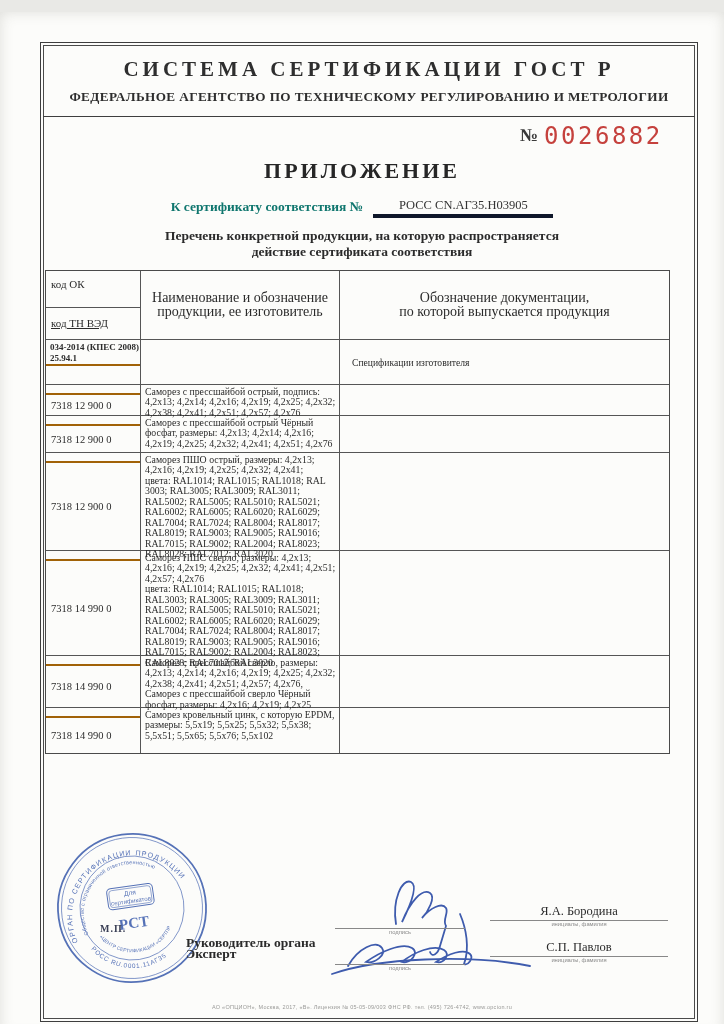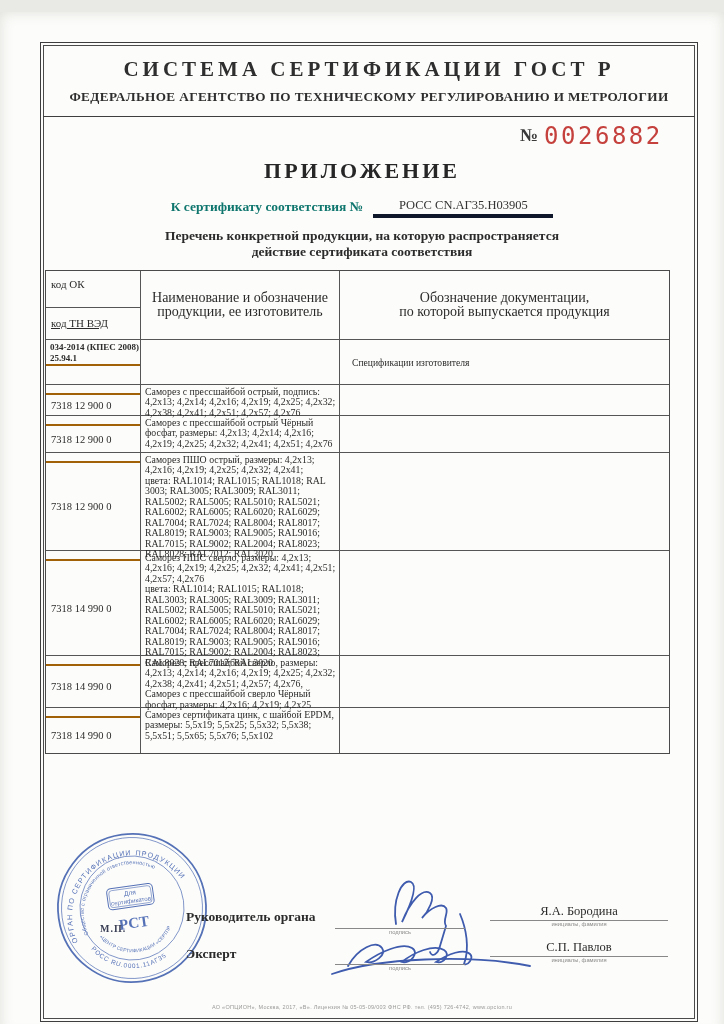--- a/index.html
+++ b/index.html
@@ -57,21 +57,21 @@
   .hcell { display:flex; align-items:center; justify-content:center; text-align:center;
            font-size:14px; line-height:14px; white-space:pre-line; padding:0; }
   .r1{height:45px}.r2{height:31px}.r3{height:37px}.r4{height:98px}.r5{height:105px}
   .r6{height:52px}.r7{height:45px}
   
   .stamp { position:absolute; left:54px; top:818px; width:156px; height:156px;
            transform:rotate(-8deg); opacity:.88; }
   .mp-mark { position:absolute; left:100px; top:911px; font-size:10px; font-weight:bold;
              color:#3a3f55; letter-spacing:1px; }
   
-  .role-head { position:absolute; left:186px; top:897px; font-size:13.5px; font-weight:bold; }
+  .role-head { position:absolute; left:186px; top:923px; font-size:13.5px; font-weight:bold; }
   .role-expert { position:absolute; left:186px; top:934px; font-size:13.5px; font-weight:bold; }
   .sig-line { position:absolute; border-bottom:1px solid #888; }
   .sl1 { left:335px; top:916px; width:130px; }
   .sl2 { left:335px; top:952px; width:130px; }
   .nm1 { left:490px; top:908px; width:178px; }
   .nm2 { left:490px; top:944px; width:178px; }
   .name-text { position:absolute; width:178px; left:490px; text-align:center;
                font-size:12.5px; color:#2b2b2b; }
   .nt1 { top:892px; } .nt2 { top:928px; }
   .tiny-cap { position:absolute; text-align:center; font-size:10px; color:#8a8a8a;
@@ -184,21 +184,21 @@
       <div class="c2">Саморез с прессшайбой сверло, размеры: 4,2х13; 4,2х14; 4,2х16; 4,2х19; 4,2х25; 4,2х32; 4,2х38; 4,2х41; 4,2х51; 4,2х57; 4,2х76,
 Саморез с прессшайбой сверло Чёрный фосфат, размеры: 4,2х16; 4,2х19; 4,2х25</div>
       <div class="c3"></div>
     </div>
 
     <div class="trow r7">
       <div class="c1">
         <div class="c1top"></div>
         <div class="c1bot">7318 14 990 0</div>
       </div>
-      <div class="c2">Саморез сертификата цинк, с шайбой EPDM, размеры: 5,5х19; 5,5х25; 5,5х32; 5,5х38; 5,5х51; 5,5х65; 5,5х76; 5,5х102</div>
+      <div class="c2">Саморез кровельный цинк, с которую EPDM, размеры: 5,5х19; 5,5х25; 5,5х32; 5,5х38; 5,5х51; 5,5х65; 5,5х76; 5,5х102</div>
       <div class="c3"></div>
     </div>
   </div>
 
   <svg class="stamp" viewBox="0 0 156 156">
     <defs>
       <path id="arcOuterTop" d="M 21,108 A 61 61 0 1 1 135,108"></path>
       <path id="arcOuterBottom" d="M 28,106 A 55 55 0 0 0 128,106"></path>
       <path id="arcMidTop" d="M 32,100 A 49 49 0 1 1 124,100"></path>
       <path id="arcInner" d="M 42,102 A 42 42 0 0 0 114,102"></path>

